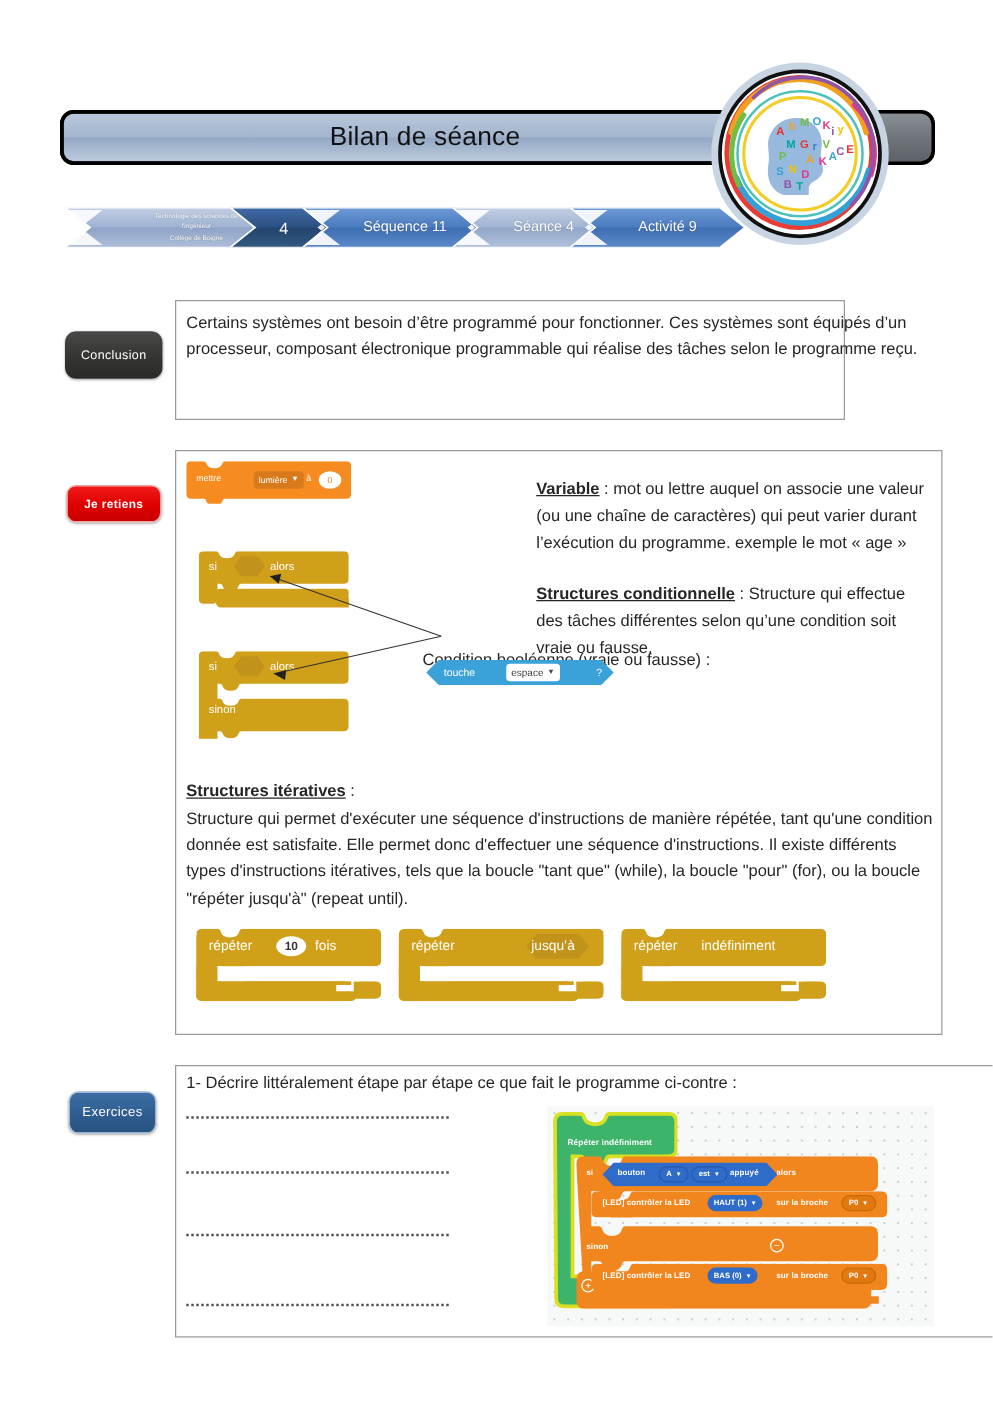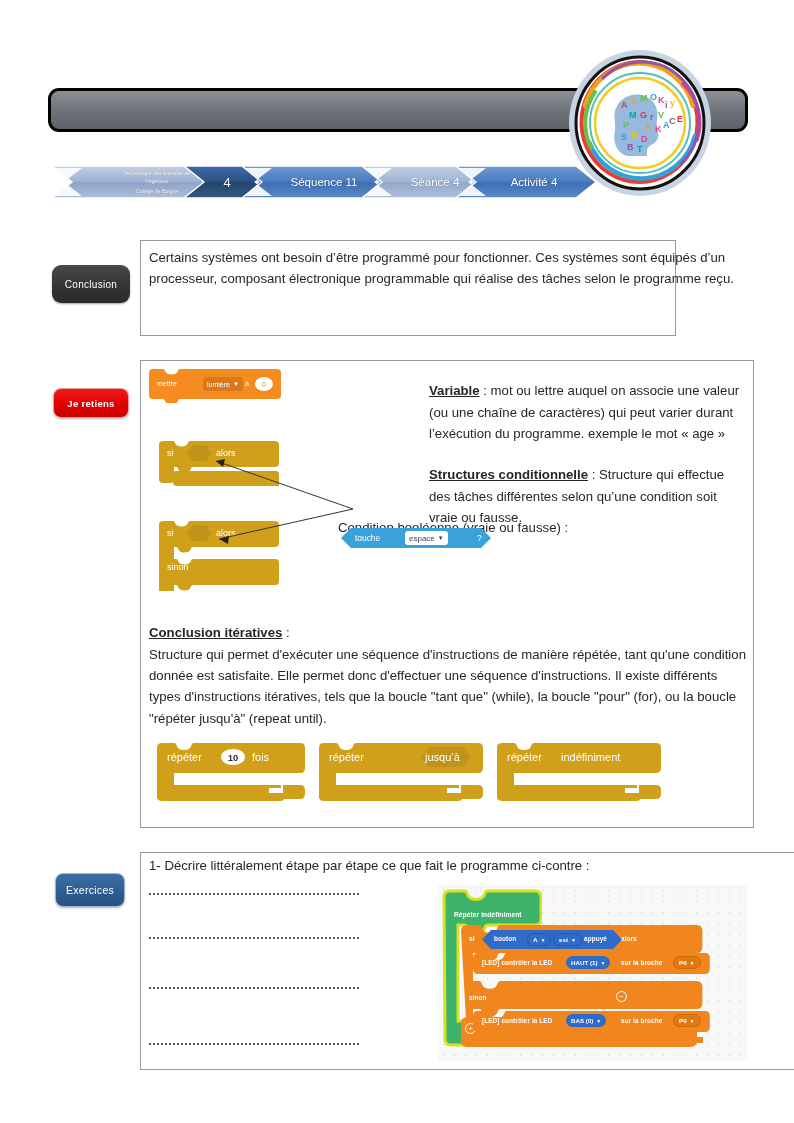--- a/index.html
+++ b/index.html
@@ -165,20 +165,23 @@
     display:flex; align-items:center; justify-content:center; line-height:1;
   }
 </style>
 </head>
 <body>
 
 <div class="header-wrap">
 
   <div class="title-bar dark"></div>
 
+  <div class="title-left">
+    <span class="title-text">Bilan de séance</span>
+  </div>
 
   <div class="logo">
     <svg width="150" height="150" viewBox="0 0 150 150">
       <ellipse cx="75" cy="75" rx="71" ry="73" fill="#c9d4e2"></ellipse>
       <ellipse cx="75" cy="75" rx="64" ry="66" fill="#ffffff" stroke="#111" stroke-width="3"></ellipse>
       <g fill="none" stroke-linecap="round">
         <path d="M75 14 A58 60 0 1 1 74 14" stroke="#e8322a" stroke-width="4" opacity=".95"></path>
         <path d="M20 58 A56 58 0 0 1 128 58" stroke="#f0a01e" stroke-width="4.5"></path>
         <path d="M130 88 A56 58 0 0 1 24 94" stroke="#34a0d8" stroke-width="4.5"></path>
         <path d="M26 100 A52 54 0 0 1 30 44" stroke="#6dbe45" stroke-width="4"></path>
@@ -298,21 +301,21 @@
             <stop offset="0%" stop-color="#6f9ad4"></stop>
               <stop offset="48%" stop-color="#4a7cc0"></stop>
             <stop offset="52%" stop-color="#3f6fb2"></stop>
               <stop offset="100%" stop-color="#5a8ac9"></stop>
           </linearGradient>
         </defs>
         <polygon points="0,0 120,0 140,16 120,32 0,32 20,16" fill="url(#g5)"></polygon>
         <polygon points="0,0 120,0 140,16 120,32 0,32 20,16" fill="none" stroke="#fff" stroke-width="1.4"></polygon>
         <polygon points="2,2 30,2 12,16 30,30 2,30 18,16" fill="#fdfdfe" opacity=".92"></polygon>
       </svg>
-      <div class="chev-label" style="padding-left:16px;">Activité 4</div>
+      <div class="chev-label" style="padding-left:16px;">Activité 9</div>
     </div>
 
   </div>
 </div>
 
 <div class="badge badge-conclusion">
   <span>Conclusion</span>
 </div>
 <div class="panel panel-conclusion">
   <div class="body-text conclusion-text">Certains systèmes ont besoin d’être programmé pour fonctionner. Ces systèmes sont équipés d’un processeur, composant électronique programmable qui réalise des tâches selon le programme reçu.</div>
@@ -385,21 +388,21 @@
 
   <svg class="arrow-svg" style="left:0; top:0;">
     <line x1="212" y1="148" x2="75" y2="100" stroke="#333" stroke-width="1"></line>
     <polygon points="75,100 84,98 82,106" fill="#222"></polygon>
     <line x1="212" y1="148" x2="78" y2="178" stroke="#333" stroke-width="1"></line>
     <polygon points="78,178 88,175 87,183" fill="#222"></polygon>
     <line x1="212" y1="148" x2="118" y2="120" stroke="#333" stroke-width="1" opacity="0"></line>
   </svg>
 
   <p class="para p-iter">
-    <u class="term">Conclusion itératives</u><span> :</span><br>
+    <u class="term">Structures itératives</u><span> :</span><br>
     <span>Structure qui permet d'exécuter une séquence d'instructions de manière répétée, tant qu'une condition donnée est satisfaite. Elle permet donc d'effectuer une séquence d'instructions. Il existe différents types d'instructions itératives, tels que la boucle "tant que" (while), la boucle "pour" (for), ou la boucle "répéter jusqu'à" (repeat until).</span>
   </p>
 
   <div class="sb" style="left:16px; top:382px; width:148px; height:58px;">
     <svg width="148" height="58" viewBox="0 0 148 58">
       <path d="M0 5 q0 -5 5 -5 h12 q2 0 2.5 2 q1.2 5 7.5 5 t7.5 -5 q.5 -2 2.5 -2 h106 q5 0 5 5 v20 q0 5 -5 5 h-103 q-2 0 -2.5 2 q-1.2 5 -7.5 5 t-7.5 -5 q-.5 -2 -2.5 -2 h-4 v12 h4 q2 0 2.5 2 q1.2 5 7.5 5 t7.5 -5 q.5 -2 2.5 -2 h103 q5 0 5 5 v4 q0 5 -5 5 h-140 q-5 0 -5 -5 z" fill="#d1a01b"></path>
       <rect x="17" y="30" width="131" height="12" fill="#fff"></rect>
       <path d="M0 42 h17 v-12 h-17 z" fill="#d1a01b"></path>
       <path d="M17 42 h106 q5 0 5 5 v6 q0 5 -5 5 h-118 q-5 0 -5 -5 v-6 q0 -5 5 -5 z" fill="#d1a01b"></path>
       <path d="M124 45 l0 -3 l-5 0 l6 -6 l6 6 l-5 0 l0 8 l-14 0 l0 -5 z" fill="#fff"></path>

